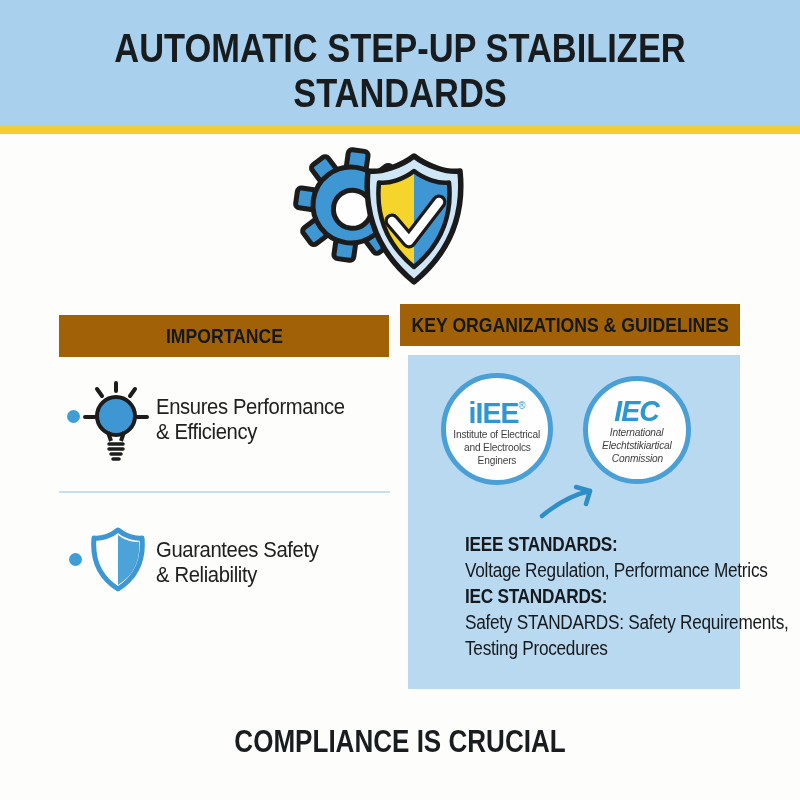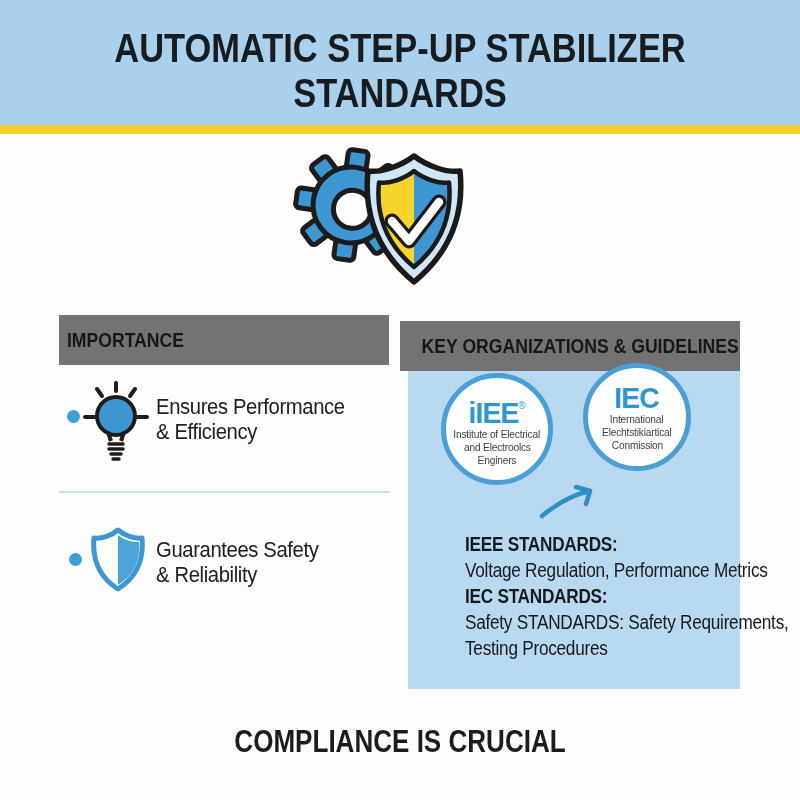--- a/index.html
+++ b/index.html
@@ -10,39 +10,39 @@
   .abs{position:absolute;}
 
   
   .banner{left:0;top:0;width:800px;height:125px;background:#A9D0EC;}
   .stripe{left:0;top:125px;width:800px;height:9px;background:#F2CE34;}
   .title{left:0;top:26px;width:800px;text-align:center;
          font-size:41px;line-height:45px;font-weight:800;color:#191C1F;
          transform:scaleX(0.84);letter-spacing:0px;}
 
   
-  .colbar{height:50px;background:#737373;display:flex;align-items:center;justify-content:flex-start;}
+  .colbar{height:42px;background:#a16207;display:flex;align-items:center;justify-content:center;}
   .colbar-left{left:59px;top:315px;width:330px;}
-  .colbar-right{left:400px;top:321px;width:340px;}
+  .colbar-right{left:400px;top:304px;width:340px;}
   .colbar span{font-size:20px;font-weight:700;color:#14181D;transform:scaleX(0.88);white-space:nowrap;}
 
   
   .panel{left:408px;top:355px;width:332px;height:334px;background:#B9D9F0;}
 
   
   .bullet{width:13px;height:13px;border-radius:50%;background:#3E9FD8;}
   .item-text{font-size:22px;line-height:25px;font-weight:500;color:#202020;
              letter-spacing:-0.4px;transform:scaleX(0.92);transform-origin:left top;white-space:nowrap;}
   .divider{left:59px;top:491px;width:331px;height:2px;background:#C6E0F2;}
 
   
   .badge{border-radius:50%;background:#FEFEFE;border:5px solid #4AA0D6;box-sizing:border-box;
          display:flex;flex-direction:column;align-items:center;justify-content:center;text-align:center;}
   .badge-1{left:441px;top:373px;width:112px;height:112px;}
-  .badge-2{left:583px;top:363px;width:108px;height:108px;}
+  .badge-2{left:583px;top:376px;width:108px;height:108px;font-style:italic;}
   .badge-logo{font-size:30px;line-height:30px;font-weight:700;color:#2E96D1;
               letter-spacing:-1px;transform:scaleX(0.95);white-space:nowrap;}
   .badge-logo .reg{font-size:10px;font-weight:400;vertical-align:14px;letter-spacing:0;}
   .badge-line{font-size:10.5px;line-height:13px;color:#3F3F3F;letter-spacing:-0.2px;
               transform:scaleX(0.97);white-space:nowrap;}
   .badge .badge-line:first-of-type{margin-top:4px;}
 
   
   .standards{left:438px;top:531px;width:300px;margin-left:27px;}
   .std-line{font-size:20px;line-height:26px;color:#16191D;letter-spacing:-0.3px;

